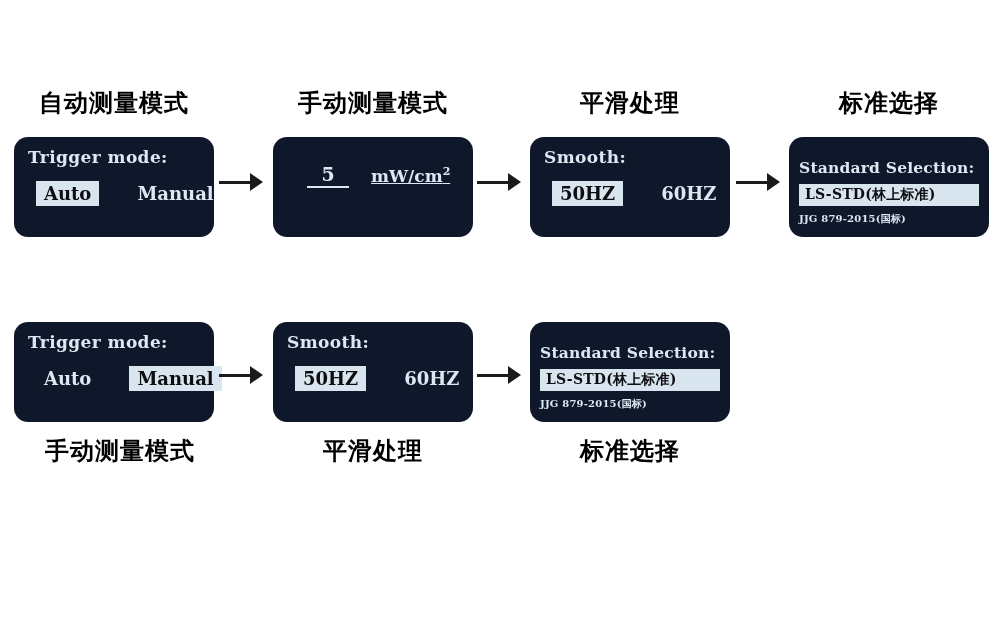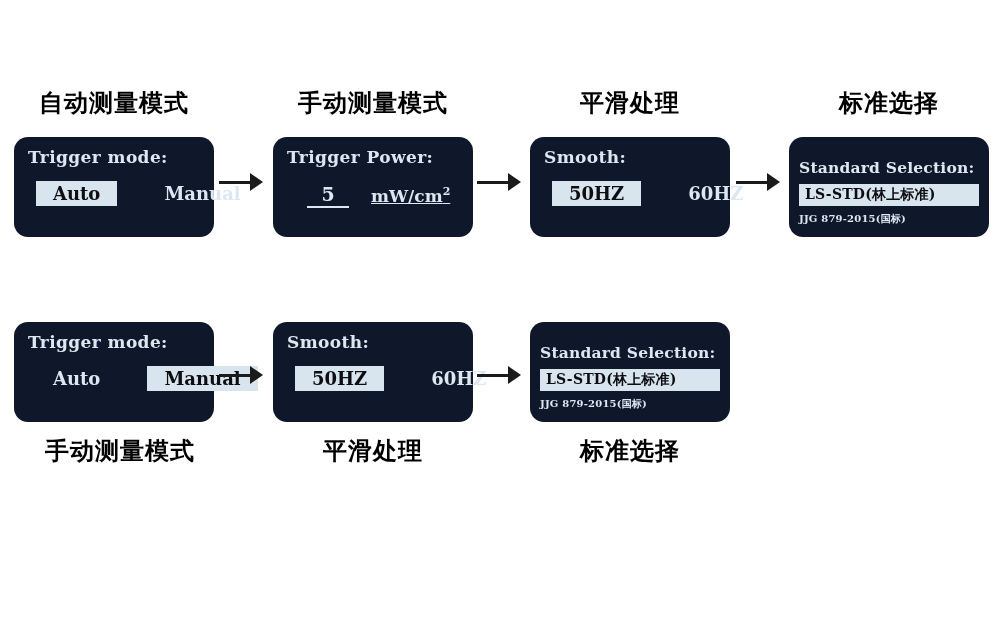--- a/index.html
+++ b/index.html
@@ -20,21 +20,21 @@
   .screen {
     position:absolute; width:200px; height:100px;
     background:#0f172a; border-radius:14px; box-sizing:border-box;
     padding:10px 14px; color:#dce8f1;
     font-family:"DejaVu Serif","Liberation Serif",serif; font-weight:bold;
   }
   .scr-title { font-size:17px; letter-spacing:0.4px; white-space:nowrap; }
   .scr-title.sm { font-size:15.5px; letter-spacing:0.2px; }
 
   .opts { display:flex; align-items:center; margin-top:14px; padding-left:8px; gap:30px; }
-  .opt { font-size:18px; padding:2px 17px; white-space:nowrap; }
+  .opt { font-size:18px; padding:2px 8px; white-space:nowrap; }
   .opt.sel { background:#d8e5ee; color:#0e0e12; }
 
   
   .opts.power { padding-left:20px; gap:22px; margin-top:16px; }
   .val {
     display:inline-block; min-width:42px; text-align:center;
     border-bottom:2px solid #dce8f1; font-size:19px; padding-bottom:1px;
   }
   .unit { font-size:17px; white-space:nowrap;text-decoration:underline; }
   .unit sup { font-size:11px; }
@@ -72,21 +72,20 @@
         <span class="opt">Manual</span>
       </div>
     </div>
 
     <div class="arrow" style="left:219px; top:173px;">
       <span class="shaft"></span>
         <span class="head"></span>
     </div>
 
     <div class="screen" style="left:273px; top:137px;">
-      <div class="scr-title">Trigger Power:</div>
       <div class="opts power">
         <span class="val">5</span>
         <span class="unit"><span>mW/cm</span><sup>2</sup></span>
       </div>
     </div>
 
     <div class="arrow" style="left:477px; top:173px;">
       <span class="shaft"></span>
         <span class="head"></span>
     </div>

